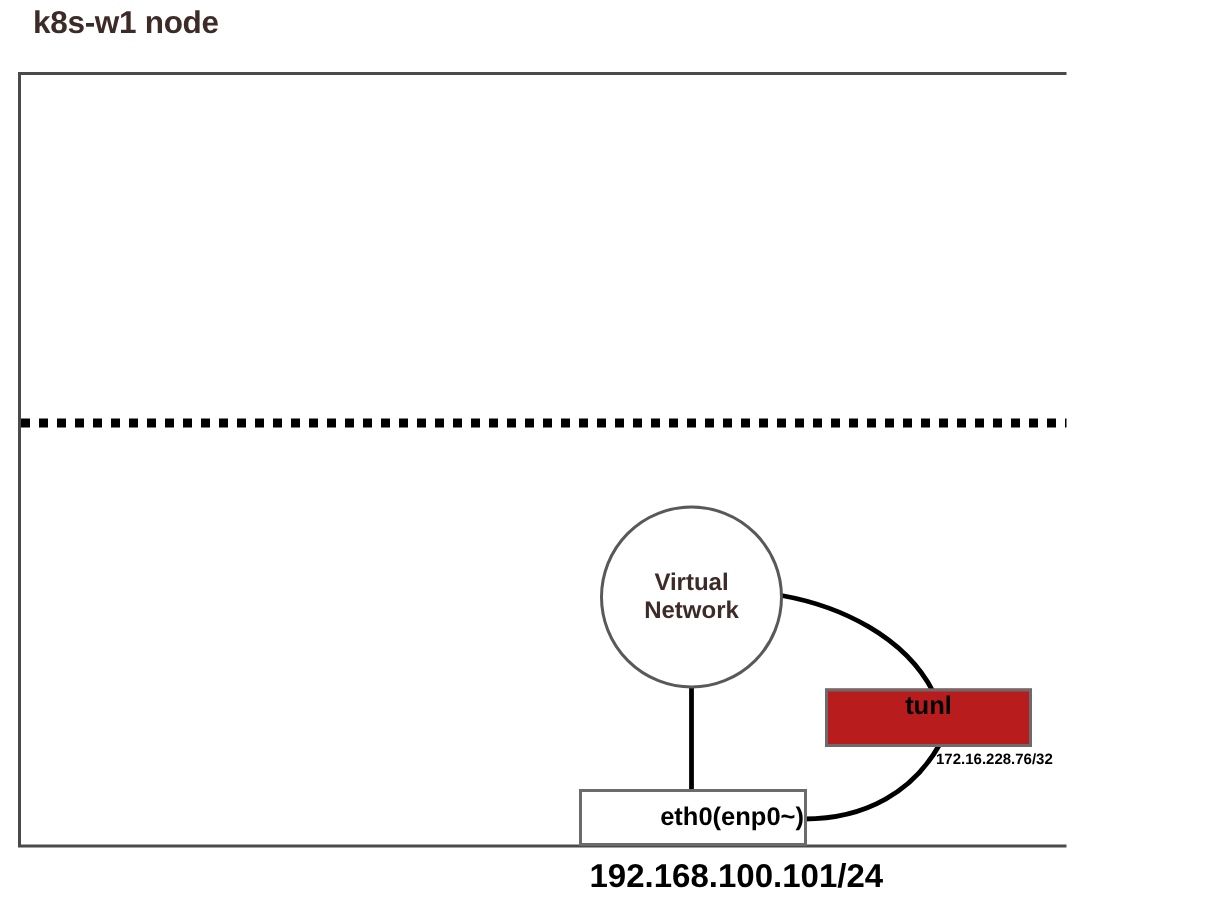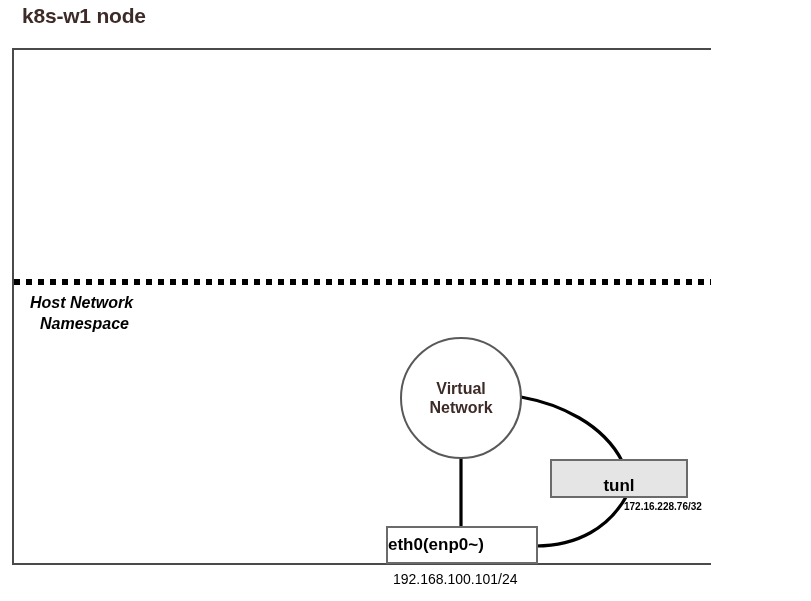--- a/index.html
+++ b/index.html
@@ -99,24 +99,24 @@
   }
 
   
   #tunl-box {
     position: absolute;
     left: 550px;
     top: 459px;
     width: 138px;
     height: 39px;
     border: 2px solid #6b6b6b;
-    background: #e5e5e5;
+    background: #b91c1c;
     box-sizing: border-box;
     display: flex;
-    align-items: flex-end;
+    align-items: flex-start;
     justify-content: center;
     z-index: 4;
   }
   #tunl-box .box-text {
     font-size: 17px;
     font-weight: bold;
     color: #000000;
     white-space: nowrap;
   }
 
@@ -125,21 +125,21 @@
     position: absolute;
     left: 386px;
     top: 526px;
     width: 152px;
     height: 38px;
     border: 2px solid #6b6b6b;
     background: #ffffff;
     box-sizing: border-box;
     display: flex;
     align-items: center;
-    justify-content: flex-start;
+    justify-content: flex-end;
     z-index: 5;
   }
   #eth0-box .box-text {
     font-size: 17px;
     font-weight: bold;
     color: #000000;
     white-space: nowrap;
   }
 
   
@@ -150,22 +150,22 @@
     font-size: 10px;
     font-weight: bold;
     color: #000000;
     white-space: nowrap;
     z-index: 5;
   }
   #eth0-ip {
     position: absolute;
     left: 393px;
     top: 571px;
-    font-size: 14px;
-    font-weight: normal;
+    font-size: 22px;
+    font-weight: bold;
     color: #000000;
     white-space: nowrap;
   }
 
   
   #links {
     position: absolute;
     left: 0;
     top: 0;
     width: 811px;
@@ -178,24 +178,20 @@
 <body>
 
 <div id="canvas">
 
   <div id="node-title">k8s-w1 node</div>
 
   <div id="node-box"></div>
 
   <div id="namespace-divider"></div>
 
-  <div id="host-ns-label">
-    <span class="ln1">Host Network</span>
-    <span class="ln2">Namespace</span>
-  </div>
 
   <svg id="links" viewBox="0 0 811 601" xmlns="http://www.w3.org/2000/svg">
 
     <path d="M 521 397 C 560 404, 603 424, 622 461" fill="none" stroke="#000000" stroke-width="3.2" stroke-linecap="round"></path>
 
     <path d="M 461 456 L 461 528" fill="none" stroke="#000000" stroke-width="3.2" stroke-linecap="butt"></path>
 
     <path d="M 626 497 C 609 527, 578 546, 536 546" fill="none" stroke="#000000" stroke-width="3.2" stroke-linecap="round"></path>
   </svg>
 

